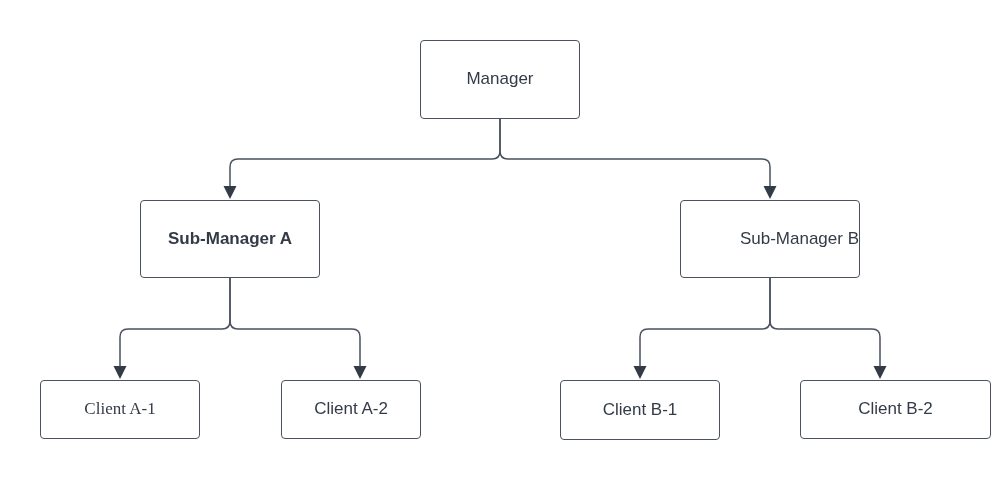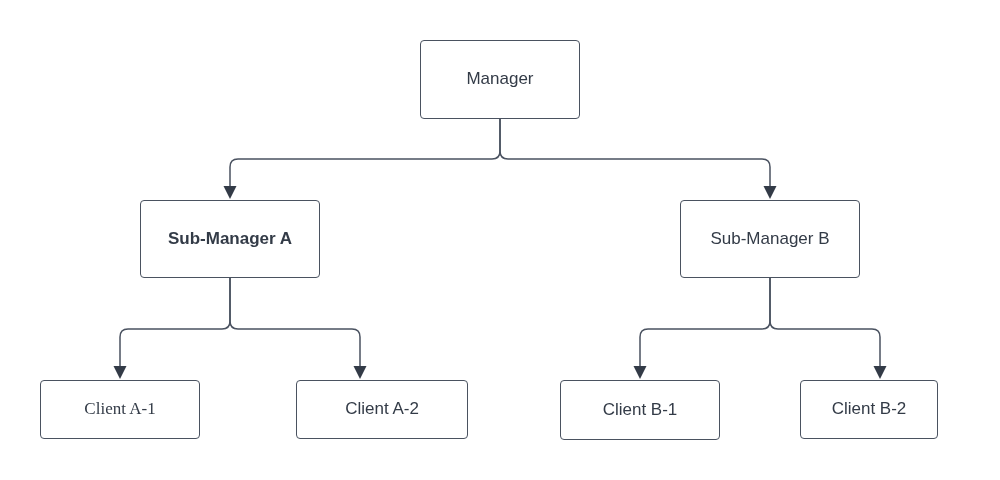--- a/index.html
+++ b/index.html
@@ -61,33 +61,33 @@
     </svg>
 
   <div class="node" style="left: 420px; top: 40px; width: 160px; height: 79px;">
     <span class="label">Manager</span>
   </div>
 
   <div class="node" style="left: 140px; top: 200px; width: 180px; height: 78px; font-weight: bold;">
     <span class="label">Sub-Manager A</span>
   </div>
 
-  <div class="node" style="left: 680px; top: 200px; width: 180px; height: 78px;">
+  <div class="node" style="left: 680px; top: 200px; width: 180px; height: 78px; justify-content: flex-end;">
     <span class="label">Sub-Manager B</span>
   </div>
 
   <div class="node" style="left: 40px; top: 380px; width: 160px; height: 59px; font-family: Liberation Serif, serif;">
     <span class="label">Client A-1</span>
   </div>
 
-  <div class="node" style="left: 296px; top: 380px; width: 172px; height: 59px;">
+  <div class="node" style="left: 281px; top: 380px; width: 140px; height: 59px;">
     <span class="label">Client A-2</span>
   </div>
 
   <div class="node" style="left: 560px; top: 380px; width: 160px; height: 60px;">
     <span class="label">Client B-1</span>
   </div>
 
-  <div class="node" style="left: 800px; top: 380px; width: 138px; height: 59px;">
+  <div class="node" style="left: 800px; top: 380px; width: 191px; height: 59px;">
     <span class="label">Client B-2</span>
   </div>
 
 </div>
 
 </body></html>

